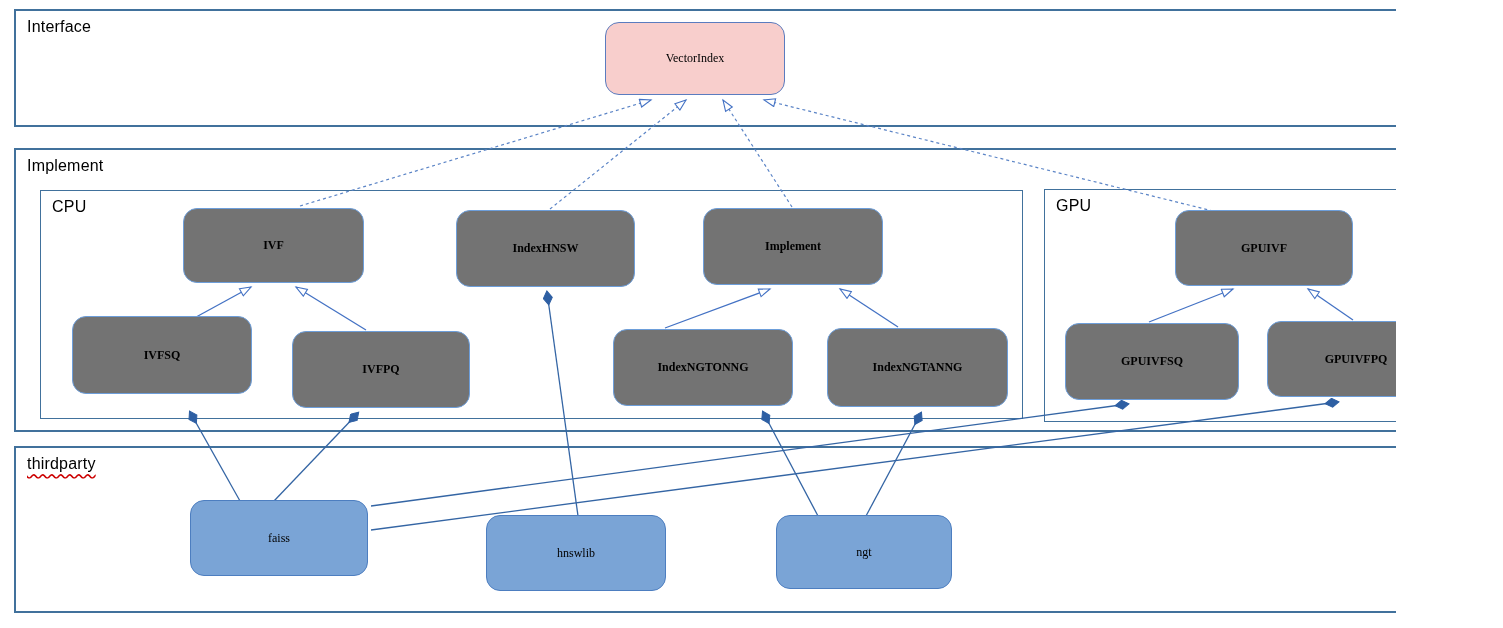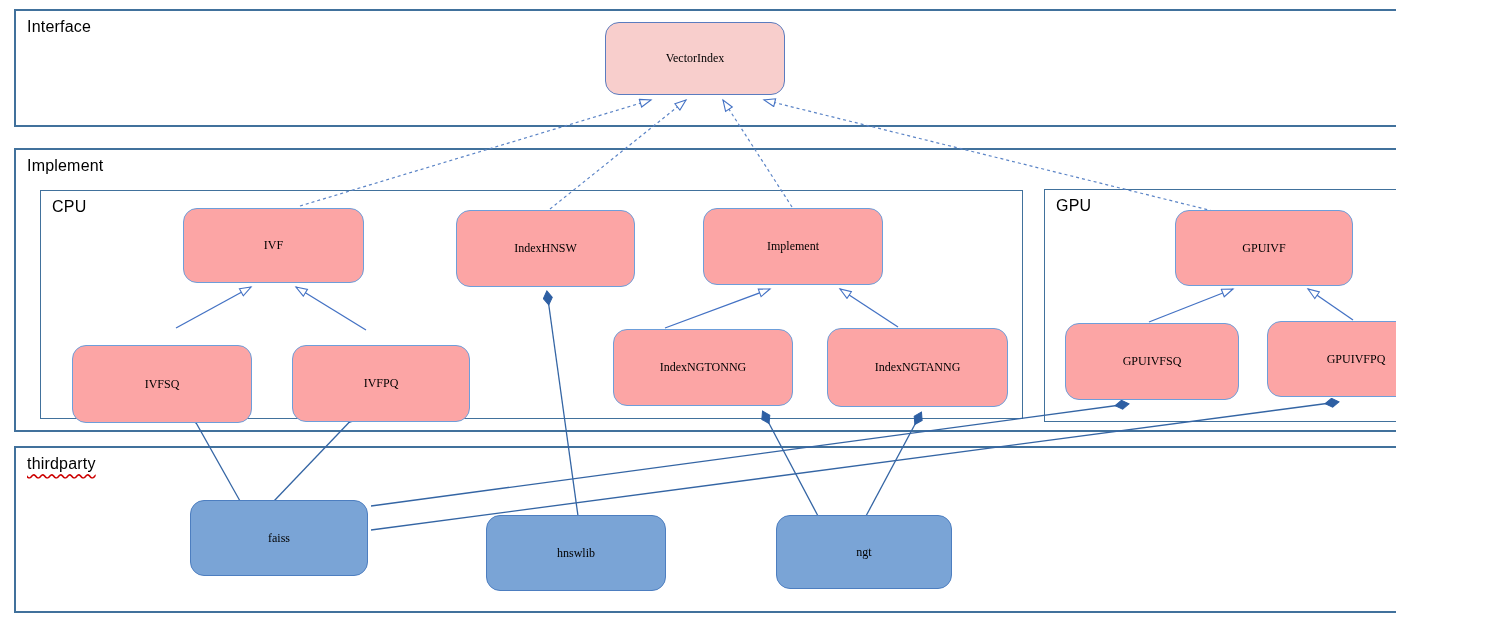--- a/index.html
+++ b/index.html
@@ -25,21 +25,21 @@
   .edge-real { stroke:#5b84c6; stroke-width:1.2; stroke-dasharray:3 3; fill:none; }
   .edge-gen  { stroke:#4472c4; stroke-width:1.3; fill:none; }
   .edge-comp { stroke:#3465a4; stroke-width:1.3; fill:none; }
   .node {
     position:absolute; box-sizing:border-box; z-index:3;
     border-radius:14px;
     display:flex; align-items:center; justify-content:center;
     font-family:"Liberation Serif", serif; font-size:12px; color:#000;
     text-align:center;
   }
-  .node.green { background:#fca5a5; border:1.5px solid #6d9eda; }
+  .node.green { background:#737373; border:1.5px solid #6d9eda;font-weight:bold; }
   .node.pink  { background:#f8cecc; border:1.5px solid #5b7cbf; }
   .node.blue  { background:#7aa4d6; border:1.5px solid #4d7ec0; }
 </style>
 </head>
 <body>
 
 <div id="stage">
 
   <div class="container" style="left:14px; top:9px; width:1474px; height:118px;">
     <span class="container-label">Interface</span>
@@ -101,25 +101,25 @@
   </div>
 
   <div class="node green" style="left:456px; top:210px; width:179px; height:77px;">
     <span>IndexHNSW</span>
   </div>
 
   <div class="node green" style="left:703px; top:208px; width:180px; height:77px;">
     <span>Implement</span>
   </div>
 
-  <div class="node green" style="left:72px; top:345px; width:180px; height:78px;">
+  <div class="node green" style="left:72px; top:316px; width:180px; height:78px;">
     <span>IVFSQ</span>
   </div>
 
-  <div class="node green" style="left:292px; top:345px; width:178px; height:77px;">
+  <div class="node green" style="left:292px; top:331px; width:178px; height:77px;">
     <span>IVFPQ</span>
   </div>
 
   <div class="node green" style="left:613px; top:329px; width:180px; height:77px;">
     <span>IndexNGTONNG</span>
   </div>
 
   <div class="node green" style="left:827px; top:328px; width:181px; height:79px;">
     <span>IndexNGTANNG</span>
   </div>

